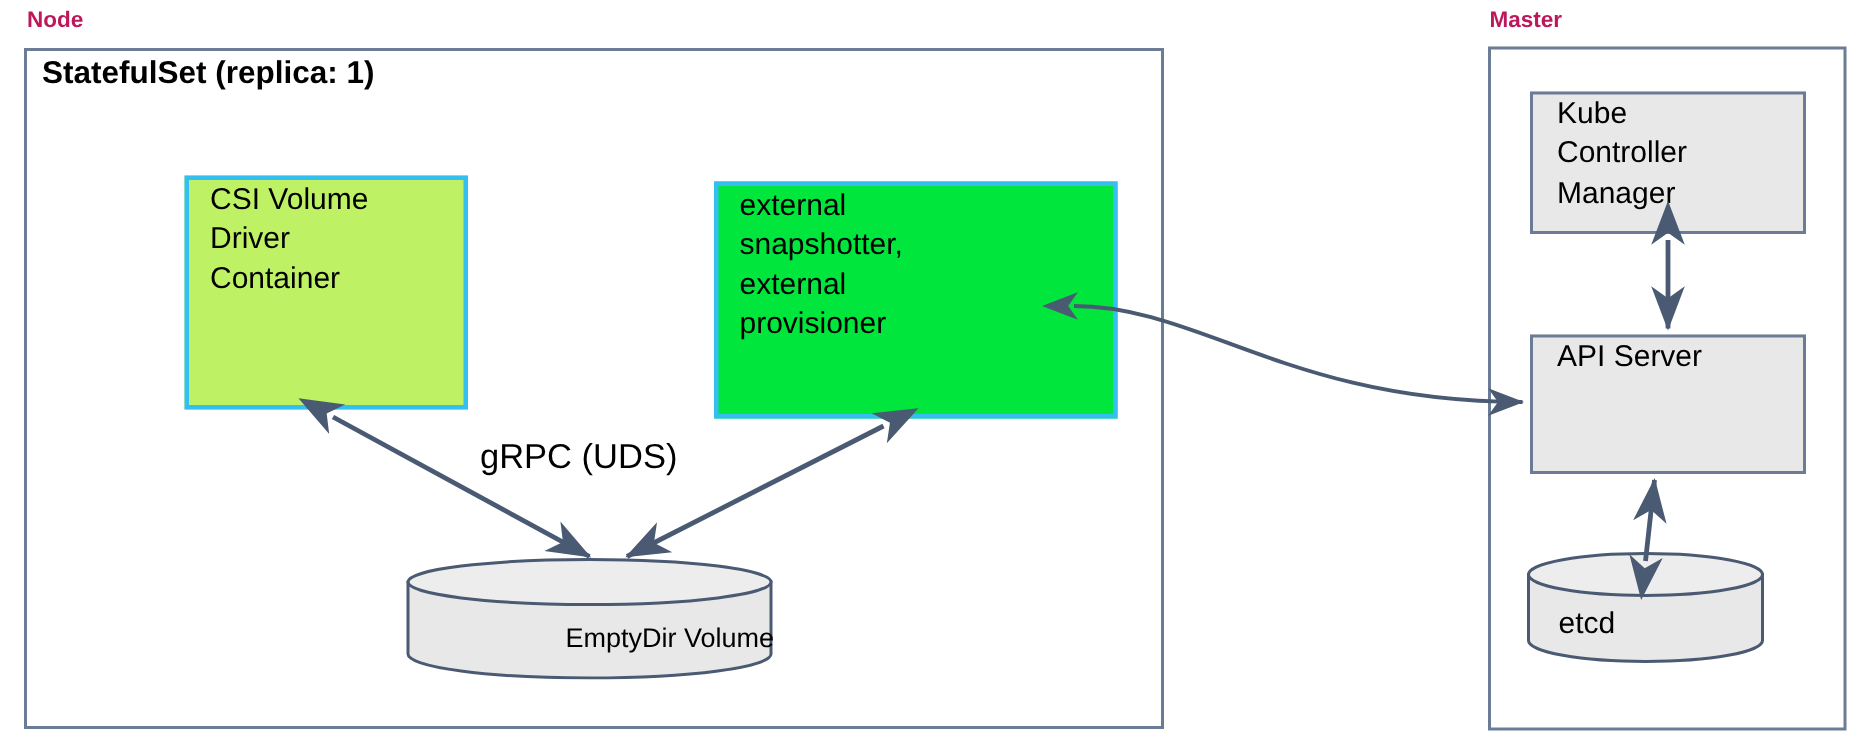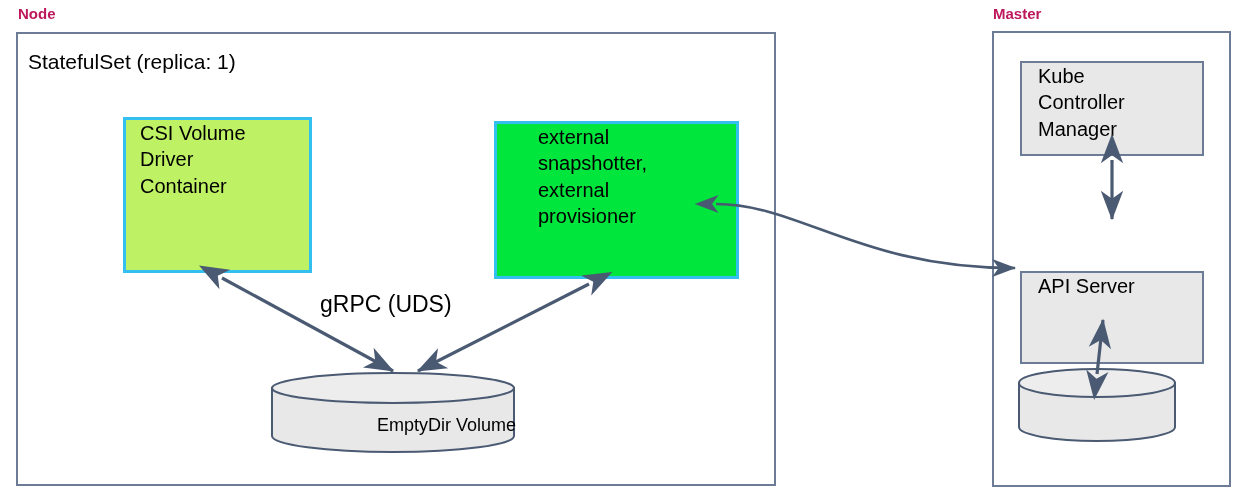--- a/index.html
+++ b/index.html
@@ -111,29 +111,29 @@
   }
 </style>
 </head>
 <body>
 
 <div id="canvas">
 
   <div class="zone-label" style="left:18px; top:6px;">Node</div>
   <div class="zone" style="left:16px; top:32px; width:760px; height:454px;"></div>
 
-  <div class="statefulset-caption" style="left:28px; top:50px;">StatefulSet (replica: 1)</div>
+  <div class="statefulset-caption" style="left:28px; top:37px;font-weight:bold;">StatefulSet (replica: 1)</div>
 
   <div class="nodebox box-orange" style="left:123px; top:117px; width:189px; height:156px;">
     <span class="txt">CSI Volume
 Driver
 Container</span>
   </div>
 
-  <div class="nodebox box-green" style="left:494px; top:121px; width:245px; height:158px;padding-left:27px;">
+  <div class="nodebox box-green" style="left:476px; top:121px; width:269px; height:158px;">
     <span class="txt">external
 snapshotter,
 external
 provisioner</span>
   </div>
 
   <div class="cylinder" style="left:270px; top:371px; width:246px; height:82px;">
     <svg width="246" height="82" viewBox="0 0 246 82">
       <path d="M2,17 L2,65 A121,16 0 0 0 244,65 L244,17 Z" fill="#e8e8e8" stroke="#4a5a72" stroke-width="2"></path>
       <ellipse cx="123" cy="17" rx="121" ry="15" fill="#ededed" stroke="#4a5a72" stroke-width="2"></ellipse>
@@ -145,29 +145,30 @@
 
   <div class="zone-label" style="left:993px; top:6px;">Master</div>
   <div class="zone" style="left:992px; top:31px; width:239px; height:456px;"></div>
 
   <div class="nodebox box-grey" style="left:1020px; top:61px; width:184px; height:95px;">
     <span class="txt">Kube
 Controller
 Manager</span>
   </div>
 
-  <div class="nodebox box-grey" style="left:1020px; top:223px; width:184px; height:93px;margin-top:48px;">
+  <div class="nodebox box-grey" style="left:1020px; top:223px; width:184px; height:93px;">
     <span class="txt">API Server</span>
   </div>
 
   <div class="cylinder" style="left:1017px; top:367px; width:160px; height:76px;">
     <svg width="160" height="76" viewBox="0 0 160 76">
       <path d="M2,16 L2,60 A78,14 0 0 0 158,60 L158,16 Z" fill="#e8e8e8" stroke="#4a5a72" stroke-width="2"></path>
       <ellipse cx="80" cy="16" rx="78" ry="14" fill="#ededed" stroke="#4a5a72" stroke-width="2"></ellipse>
     </svg>
+    <div class="cyl-label" style="top:38px; font-size:20px; text-align:left; padding-left:22px; box-sizing:border-box;">etcd</div>
   </div>
 
   <svg id="arrows" viewBox="0 0 1250 496">
     <defs>
       <marker id="ah" markerWidth="11" markerHeight="11" refX="9.2" refY="4" orient="auto" markerUnits="strokeWidth">
         <path d="M0.4,0.5 L9.6,4 L0.4,7.5 L2.9,4 Z" fill="#4a5a72"></path>
       </marker>
       <marker id="ah-start" markerWidth="11" markerHeight="11" refX="1.4" refY="4" orient="auto-start-reverse" markerUnits="strokeWidth">
         <path d="M0.4,0.5 L9.6,4 L0.4,7.5 L2.9,4 Z" fill="#4a5a72"></path>
       </marker>

